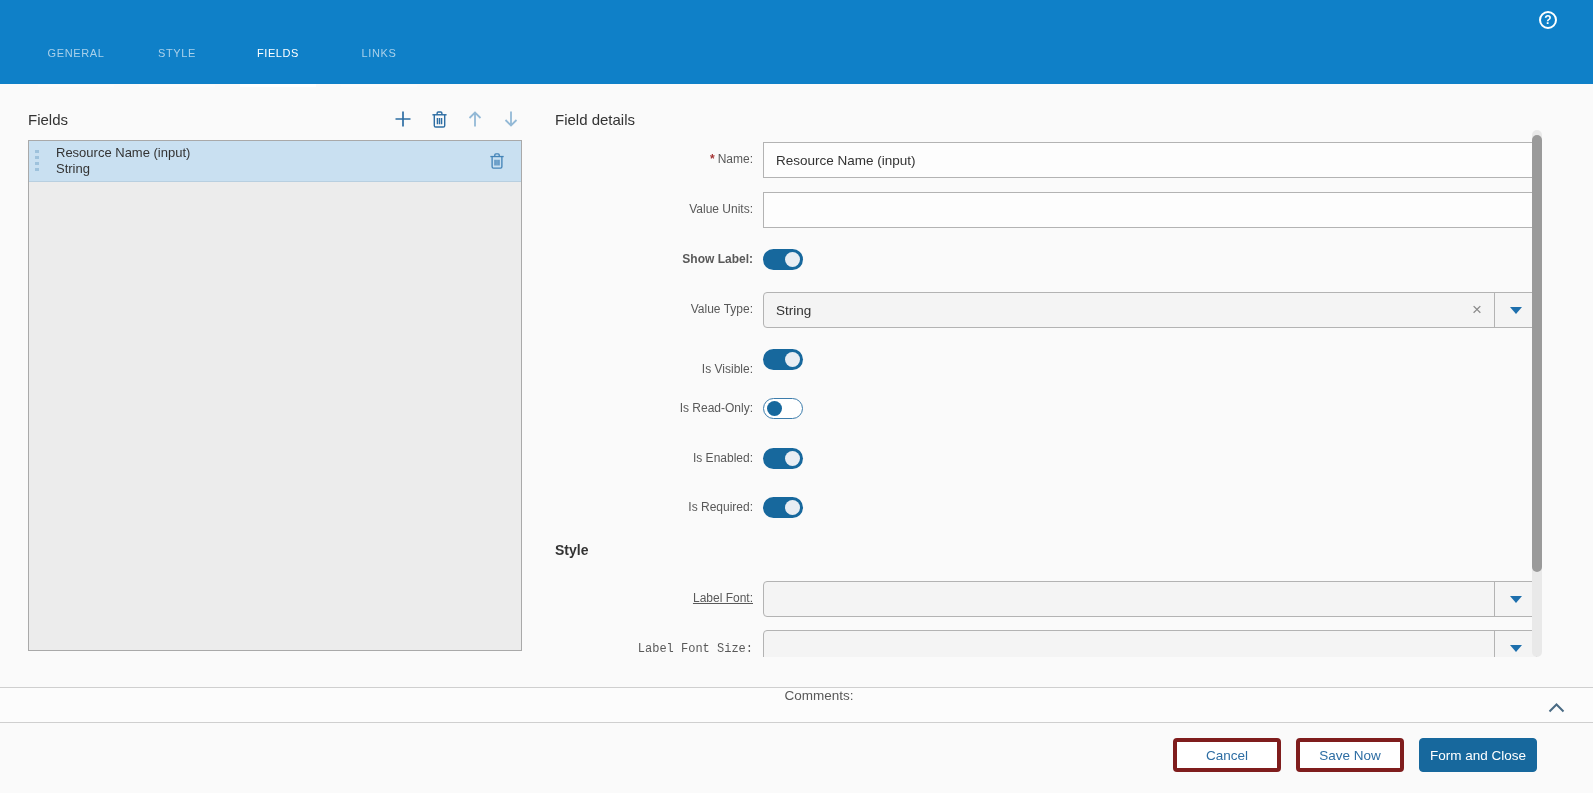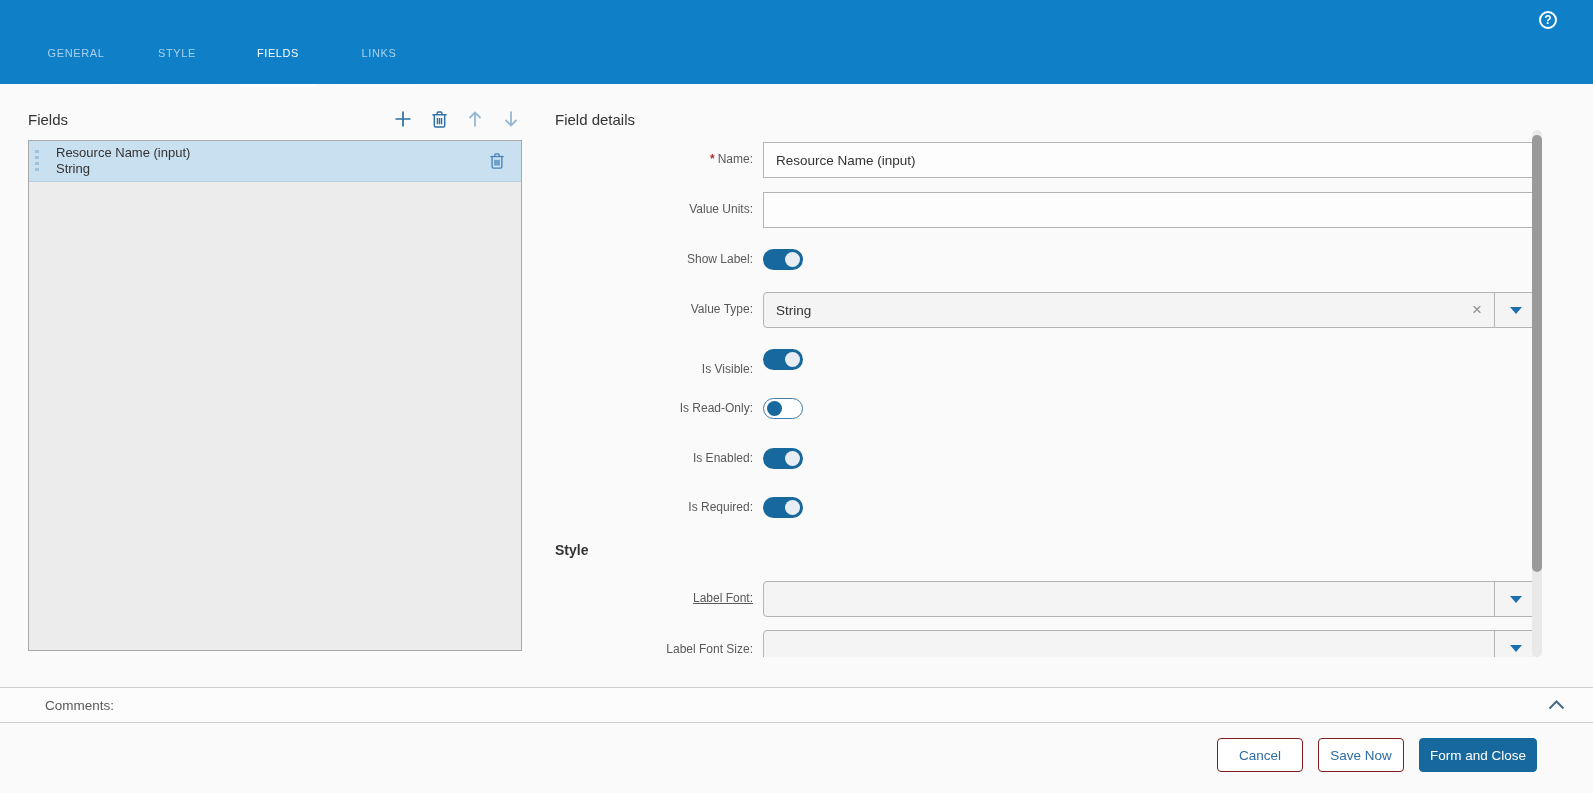--- a/index.html
+++ b/index.html
@@ -62,28 +62,28 @@
     border-radius:50%; background:#17689d; }
 
   
   .scroll-track { position:absolute; left:1532px; top:130px; width:10px; height:527px;
     background:#e9e9e9; border-radius:5px; }
   .scroll-thumb { position:absolute; left:0; top:5px; width:10px; height:437px;
     background:#9a9a9a; border-radius:5px; cursor:pointer; }
 
   
   .comments-bar { position:absolute; left:0; right:0; top:687px; height:36px; background:#fcfcfc;
-    border-top:1px solid #cfcfcf; border-bottom:1px solid #cfcfcf; display:flex; align-items:center; }
+    border-top:1px solid #cfcfcf; border-bottom:1px solid #cfcfcf; display:flex; align-items:center;flex-direction:column; }
   .comments-label { margin-left:45px; font-size:13.5px; color:#595959; }
   .collapse-btn { margin-left:auto; margin-right:28px; cursor:pointer; display:flex; }
   .footer { position:absolute; left:0; right:0; top:723px; bottom:0; background:#fafafa; }
   .footer-buttons { position:absolute; right:56px; top:15px; display:flex; gap:15px; }
   .btn { height:34px; border-radius:4px; font-size:13.5px; display:flex; align-items:center;
     justify-content:center; cursor:pointer; font-family:"Liberation Sans", sans-serif; }
-  .btn.secondary { background:#fff; border:1px solid #7f1d1d; color:#2d6da3; width:86px; }
+  .btn.secondary { background:#fff; border:4px solid #7f1d1d; color:#2d6da3; width:108px; }
   .btn.primary { background:#17689d; border:1px solid #17689d; color:#fff; width:118px; }
 </style>
 </head>
 <body>
 
 <div class="app">
 
   <div class="header">
     <div class="help-btn">?</div>
     <div class="tabs">
@@ -160,21 +160,21 @@
     </div>
     <div class="row-control" style="top:12px;">
       <input class="text-input" type="text" value="Resource Name (input)" style="">
     </div>
 
     <div class="row-label" style="top:72px;">Value Units:</div>
     <div class="row-control" style="top:62px;">
       <input class="text-input" type="text" value="" style="">
     </div>
 
-    <div class="row-label" style="top:122px;">Show Label:</div>
+    <div class="row-label" style="top:122px;font-weight:bold;">Show Label:</div>
     <div class="row-control" style="top:119px;">
       <div class="toggle on"></div>
     </div>
 
     <div class="row-label" style="top:172px;">Value Type:</div>
     <div class="row-control" style="top:162px;">
       <div class="combo">
         <div class="value">String</div>
         <div class="clear">×</div>
         <div class="arrow-btn">
@@ -208,21 +208,21 @@
     <div class="row-label" style="top:461px;text-decoration:underline;">Label Font:</div>
     <div class="row-control" style="top:451px;">
       <div class="combo">
         <div class="value"></div>
         <div class="arrow-btn">
           <div class="caret"></div>
         </div>
       </div>
     </div>
 
-    <div class="row-label" style="top:512px;">Label Font Size:</div>
+    <div class="row-label" style="top:512px;font-family:Liberation Mono, monospace;">Label Font Size:</div>
     <div class="row-control" style="top:500px;">
       <div class="combo">
         <div class="value"></div>
         <div class="arrow-btn">
           <div class="caret"></div>
         </div>
       </div>
     </div>
   </div>
 

